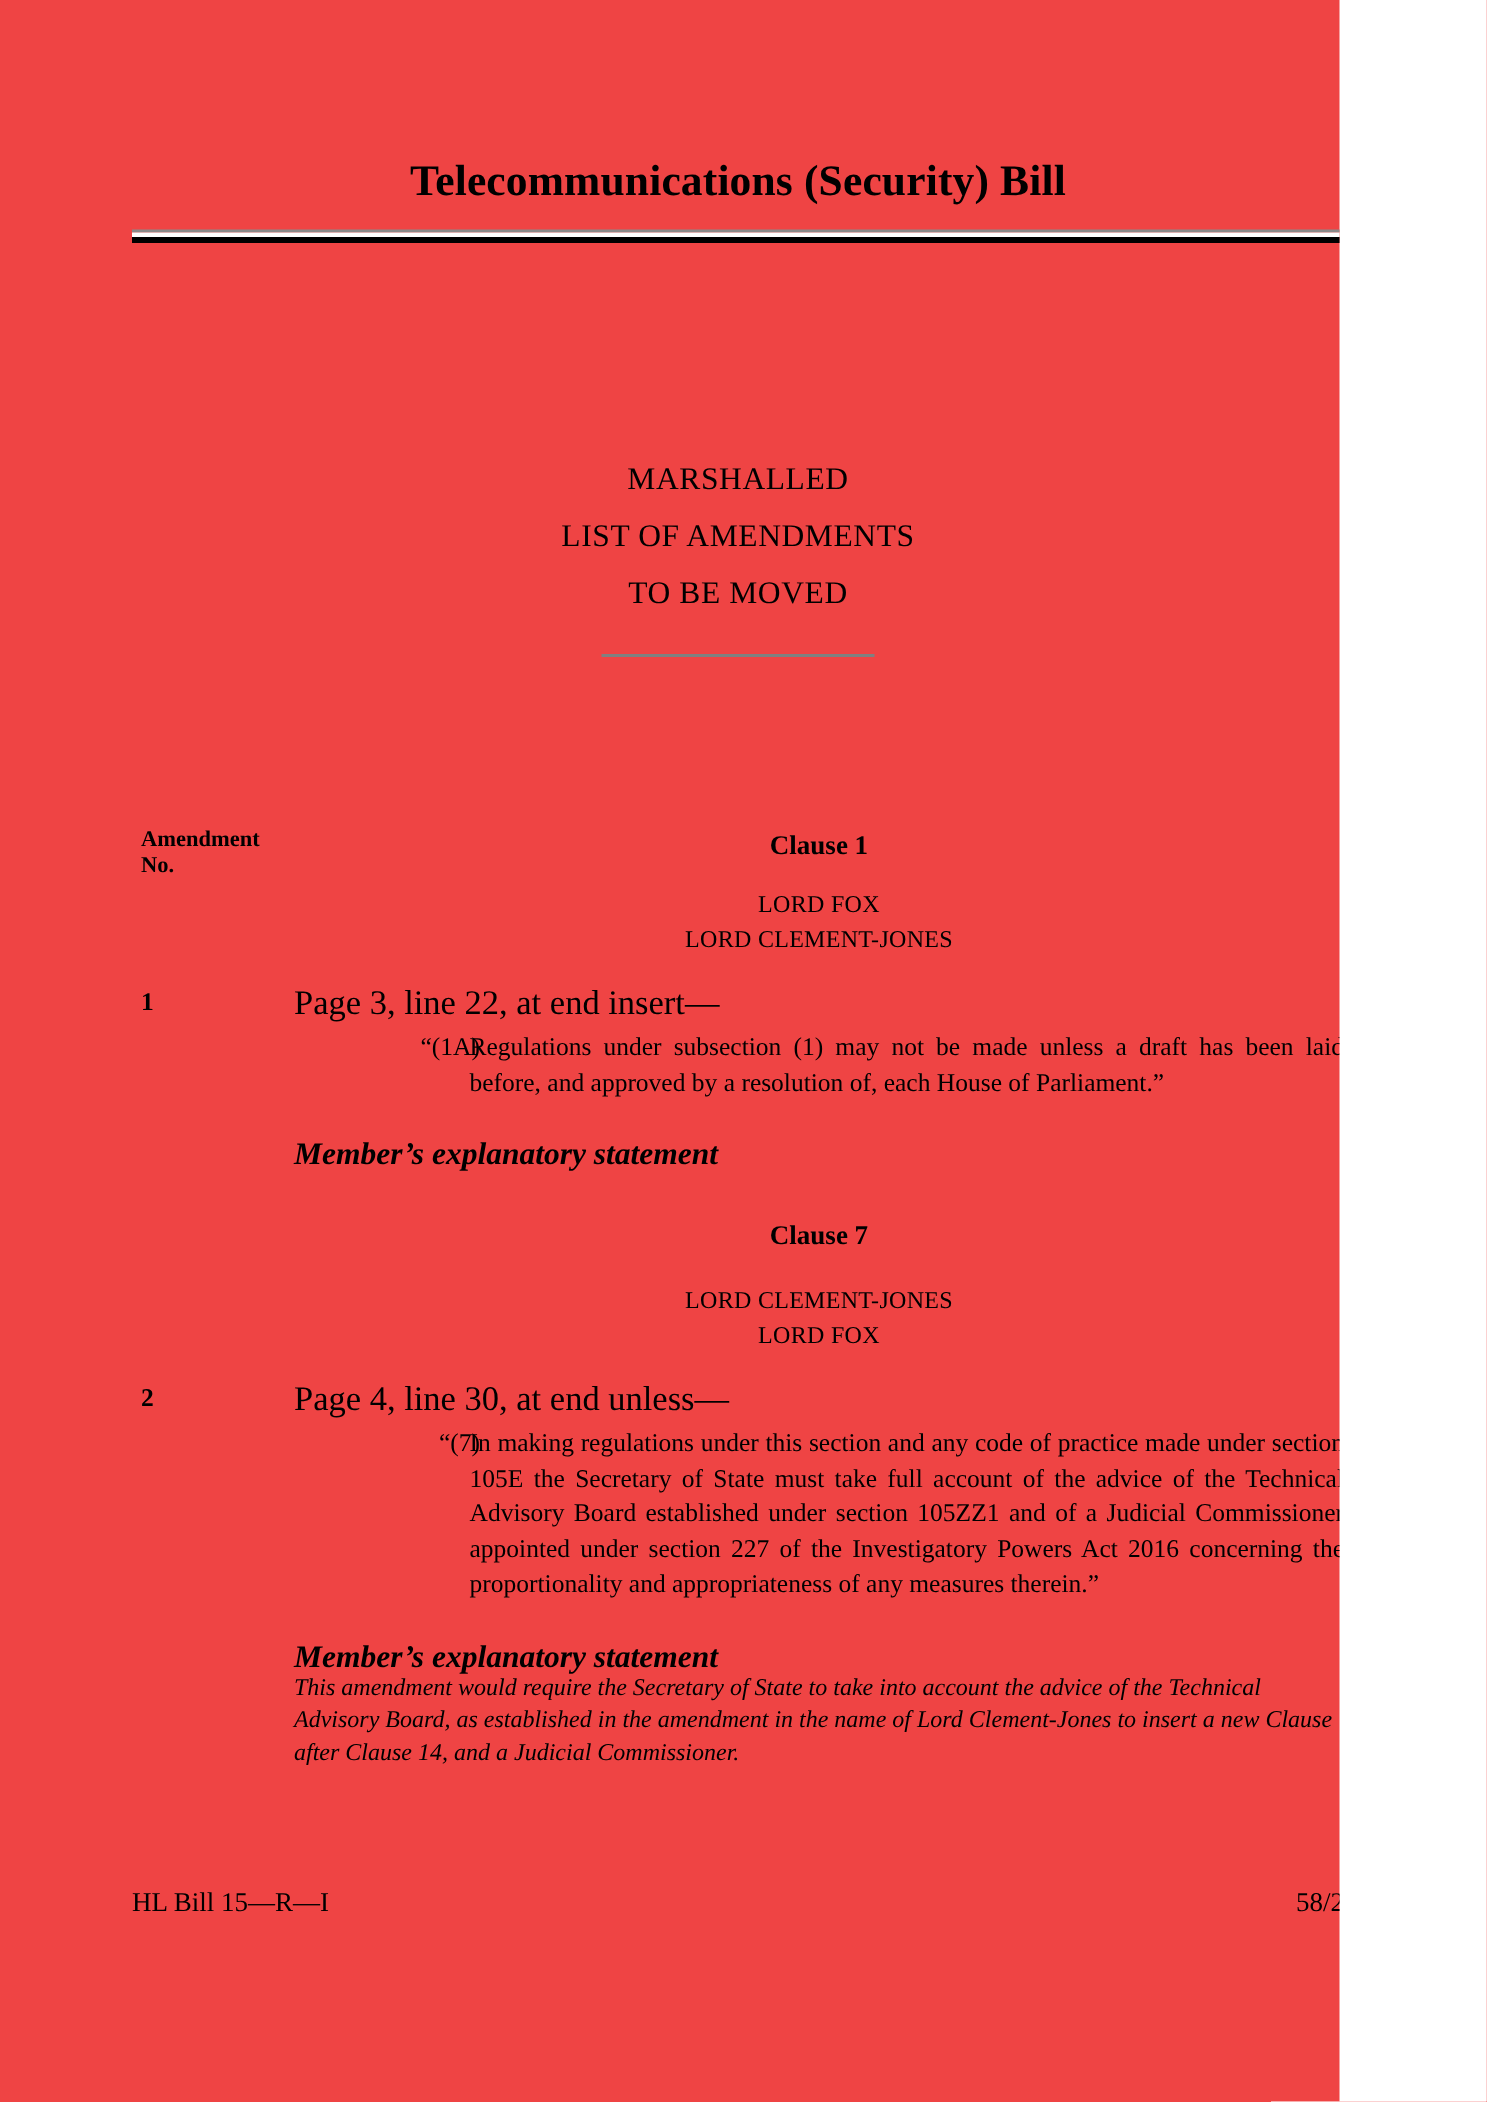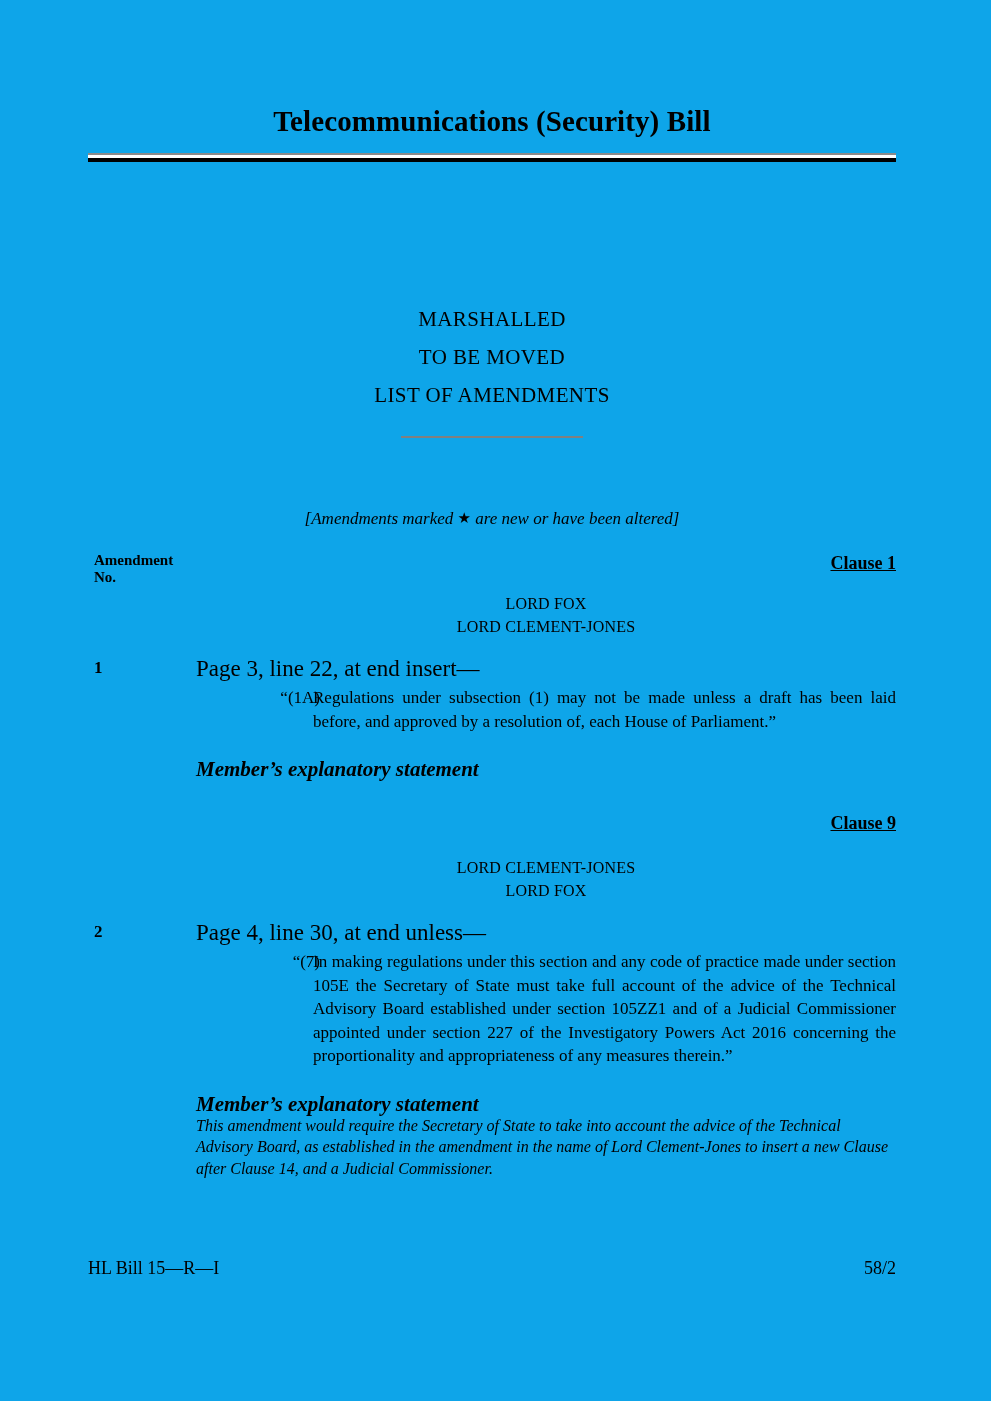--- a/index.html
+++ b/index.html
@@ -2,23 +2,23 @@
 <html><head>
 <meta charset="utf-8">
 <style>
   html, body {
     margin: 0;
     padding: 0;
     background: #ffffff;
   }
   .page {
     position: relative;
-    width: 991px;
+    width: 893px;
     height: 1401px;
-    background: #0ea5e9;
+    background: #ef4444;
     font-family: "Liberation Serif", "DejaVu Serif", serif;
     color: #000000;
     overflow: hidden;
     box-sizing: border-box;
   }
 
   
   .title-wrap {
     position: absolute;
     left: 88px;
@@ -110,25 +110,24 @@
   }
 
   .amend-no {
     position: absolute;
     left: -102px;
     font-size: 17px;
     font-weight: bold;
   }
 
   .clause-head {
-    text-align: right;
+    text-align: center;
     font-size: 18px;
     font-weight: bold;
     line-height: 22px;
-    text-decoration: underline;
   }
   .sponsors {
     text-align: center;
     font-size: 16px;
     line-height: 23px;
     letter-spacing: 0.2px;
   }
   .lead-in {
     font-size: 23px;
     line-height: 22px;
@@ -184,28 +183,25 @@
     <h1 class="doc-title">Telecommunications (Security) Bill</h1>
     <div class="rule-double">
       <div class="thin"></div>
       <div class="gap"></div>
       <div class="thick"></div>
     </div>
   </div>
 
   <div class="headings">
     <div class="hline">MARSHALLED</div>
+    <div class="hline">LIST OF AMENDMENTS</div>
     <div class="hline">TO BE MOVED</div>
-    <div class="hline">LIST OF AMENDMENTS</div>
     <div class="short-rule"></div>
   </div>
 
-  <div class="note-line">
-    <span>[Amendments marked </span><span class="star">★</span><span> are new or have been altered]</span>
-  </div>
 
   <div class="body-area">
 
     <div class="col-label">
       <div>Amendment</div>
       <div>No.</div>
     </div>
 
     <div class="content">
 
@@ -225,21 +221,21 @@
             <span>Regulations under subsection (1) may not be made unless a draft has been laid before, and approved by a resolution of, each House of Parliament.”</span>
           </div>
         </div>
 
         <div style="margin-top:26px;">
           <div class="expl-title">Member’s explanatory statement</div>
         </div>
       </div>
 
       <div style="margin-top:32px;">
-        <div class="clause-head">Clause 9</div>
+        <div class="clause-head">Clause 7</div>
 
         <div class="sponsors" style="margin-top:22px;">
           <div>LORD CLEMENT-JONES</div>
           <div>LORD FOX</div>
         </div>
 
         <div style="position:relative; margin-top:20px;">
           <span class="amend-no">2</span>
           <div class="lead-in">Page 4, line 30, at end unless—</div>
           <div class="quote-block">

